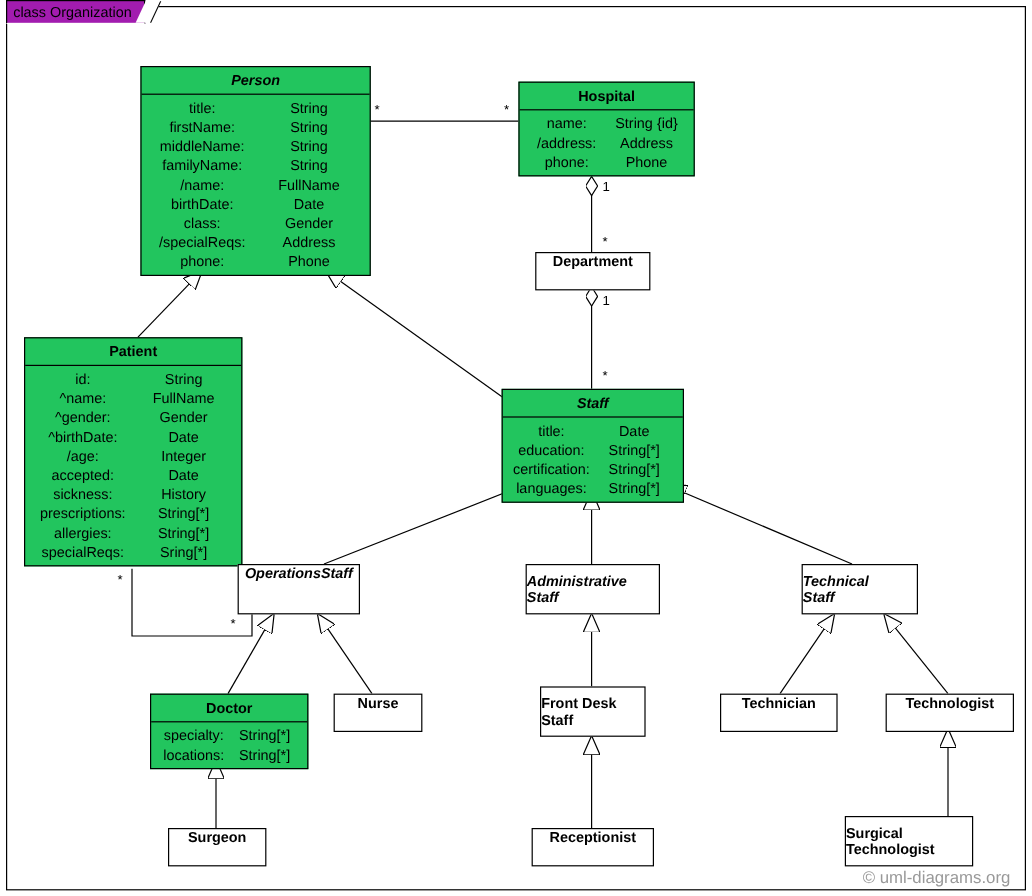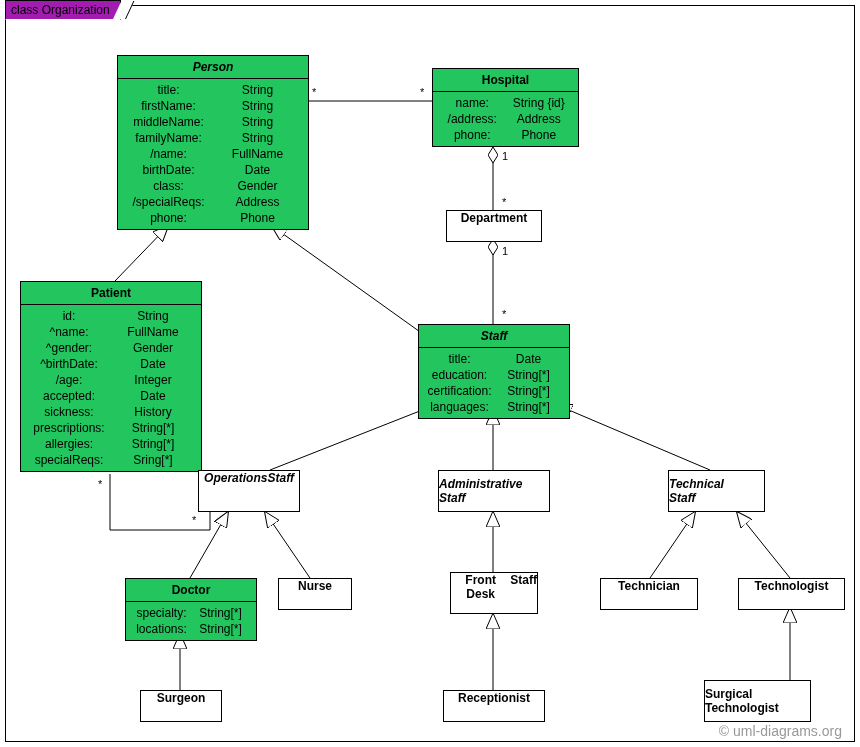--- a/index.html
+++ b/index.html
@@ -191,21 +191,21 @@
         <div class="types">
           <div>String[*]</div>
           <div>String[*]</div>
         </div>
       </div>
   </div>
 
   <div class="simple-box" style="left:278px;top:578px;width:72px;height:30px">
       <span>Nurse</span>
     </div>
-  <div class="simple-box" style="left:450px;top:572px;width:86px;height:40px;flex-direction:row">
+  <div class="simple-box" style="left:450px;top:572px;width:86px;height:40px;flex-direction:column">
       <span>Front Desk</span>
       <span>Staff</span>
     </div>
   <div class="simple-box" style="left:600px;top:578px;width:96px;height:30px">
       <span>Technician</span>
     </div>
   <div class="simple-box" style="left:738px;top:578px;width:105px;height:30px">
       <span>Technologist</span>
     </div>
 

